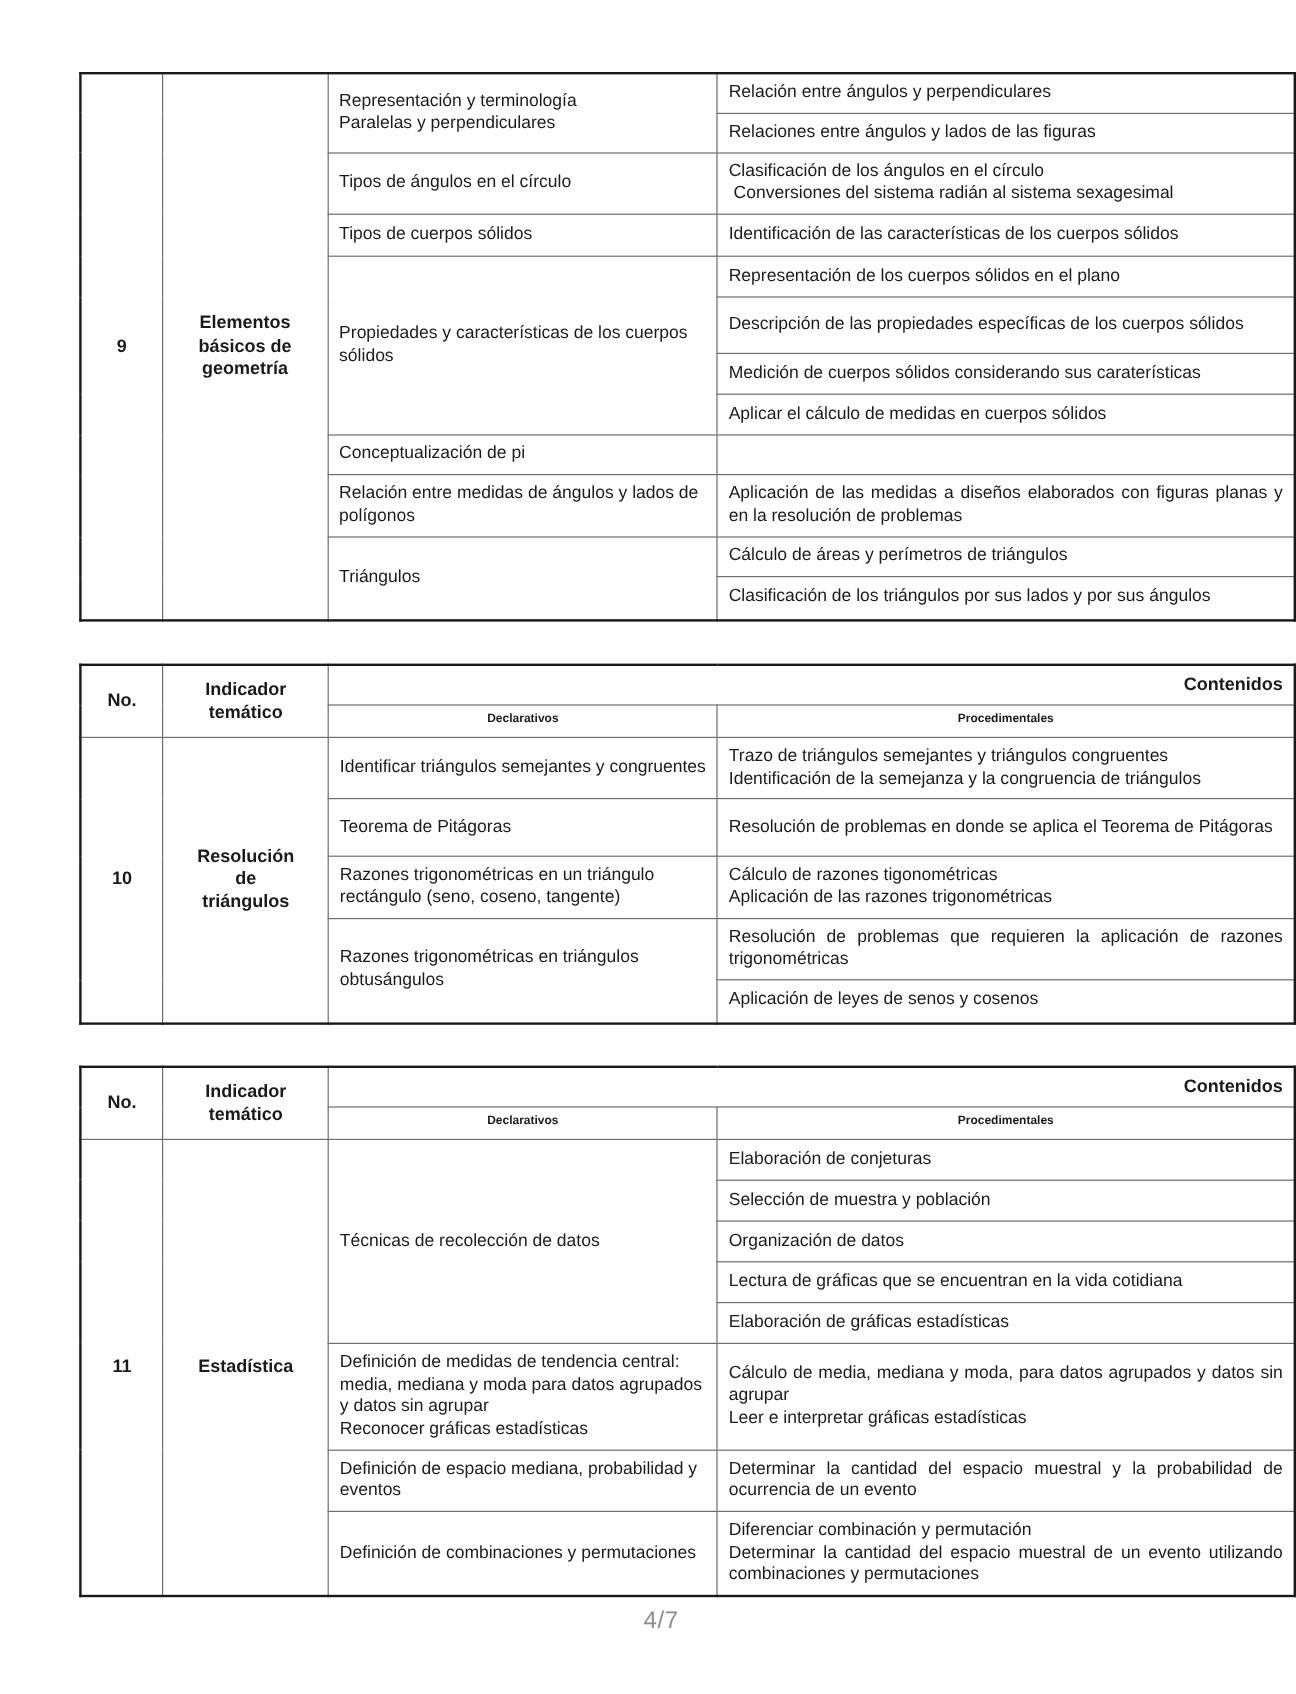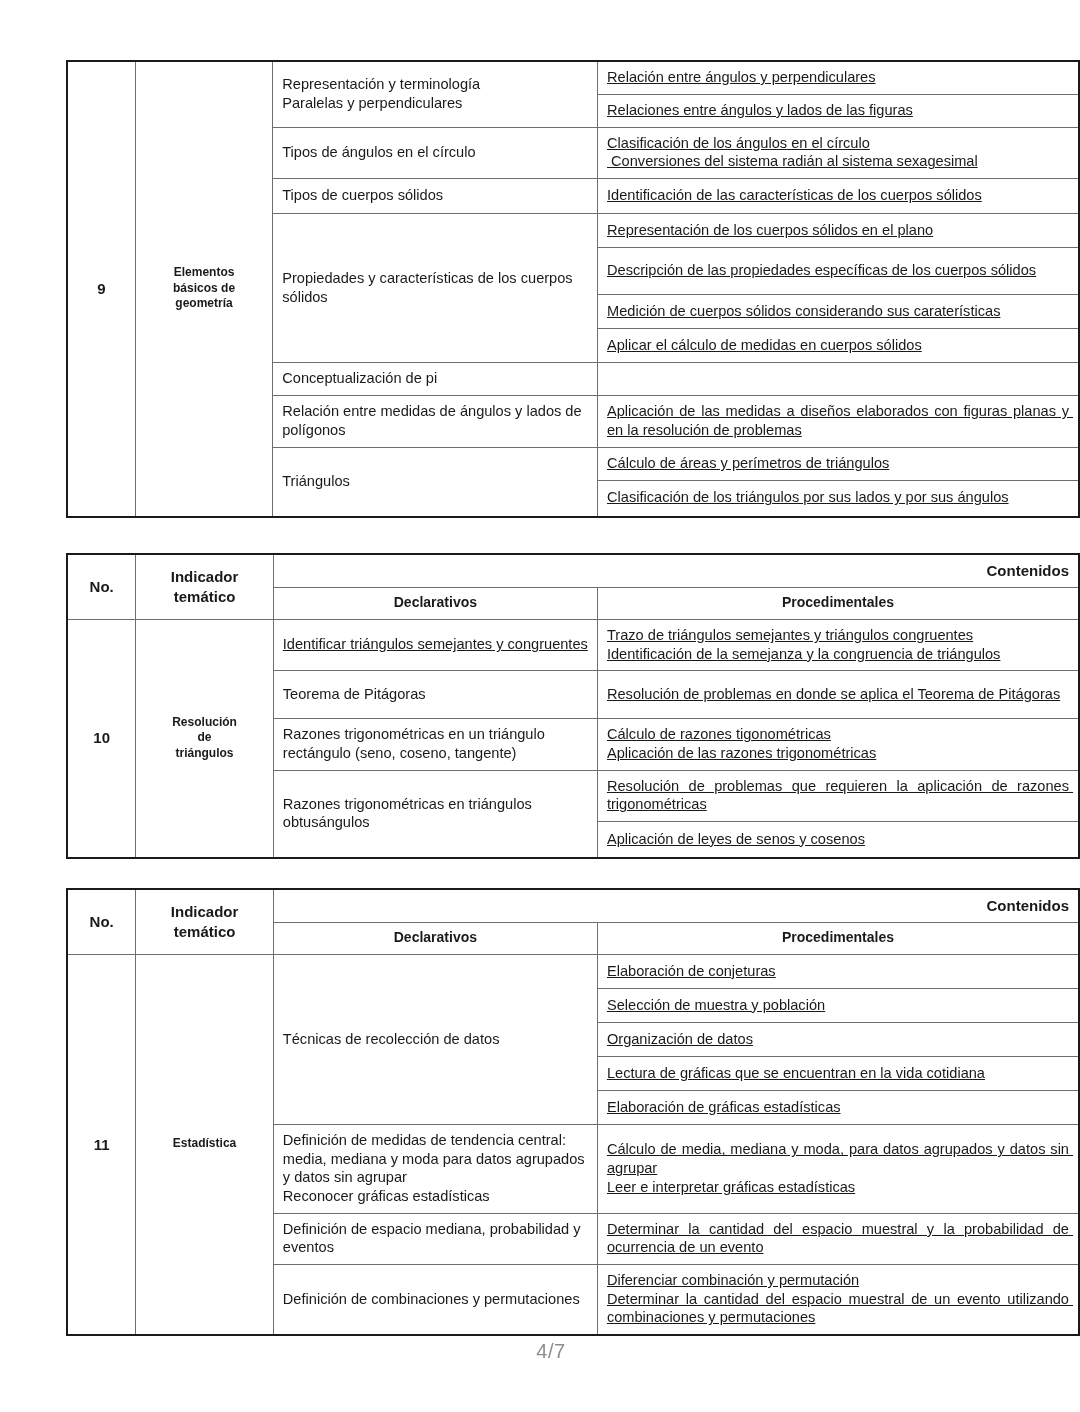--- a/index.html
+++ b/index.html
@@ -33,25 +33,25 @@
     padding: 6px 9px 7px 9px;
     vertical-align: middle;
     background: #ffffff;
     word-wrap: break-word;
   }
   
   table.doc-table {
     border: 2px solid #1a1a1a;
   }
   .col-no      { width: 50px;  text-align: center; font-weight: bold; font-size: 15px; }
-  .col-ind     { width: 120px; text-align: center; font-weight: bold; font-size: 12px; }
+  .col-ind     { width: 120px; text-align: center; font-weight: bold; font-size: 15px; }
   .col-dec     { width: 311px; margin-top: 12px; }
   .col-proc    { width: 472px; }
 
-  .justify { text-align: justify; text-align-last: left; text-decoration: underline; }
+  .justify { text-align: justify; text-align-last: left; }
 
   
   .hdr-no, .hdr-ind {
     background: #f6c894;
     font-weight: bold;
     text-align: center;
     font-size: 15px;
     border: 1px solid #b07a3c;
   }
   .hdr-contenidos {
@@ -60,21 +60,21 @@
     text-align: right;
     font-size: 15px;
     border: 1px solid #b07a3c;
     padding-top: 5px;
     padding-bottom: 5px;
   }
   .hdr-sub {
     background: #fbe0c2;
     font-weight: bold;
     text-align: center;
-    font-size: 14px;
+    font-size: 10px;
     border: 1px solid #b07a3c;
     padding-top: 5px;
     padding-bottom: 5px;
   }
 
   .footer-page {
     position: absolute;
     left: 11px;
     top: 1340px;
     width: 1080px;

